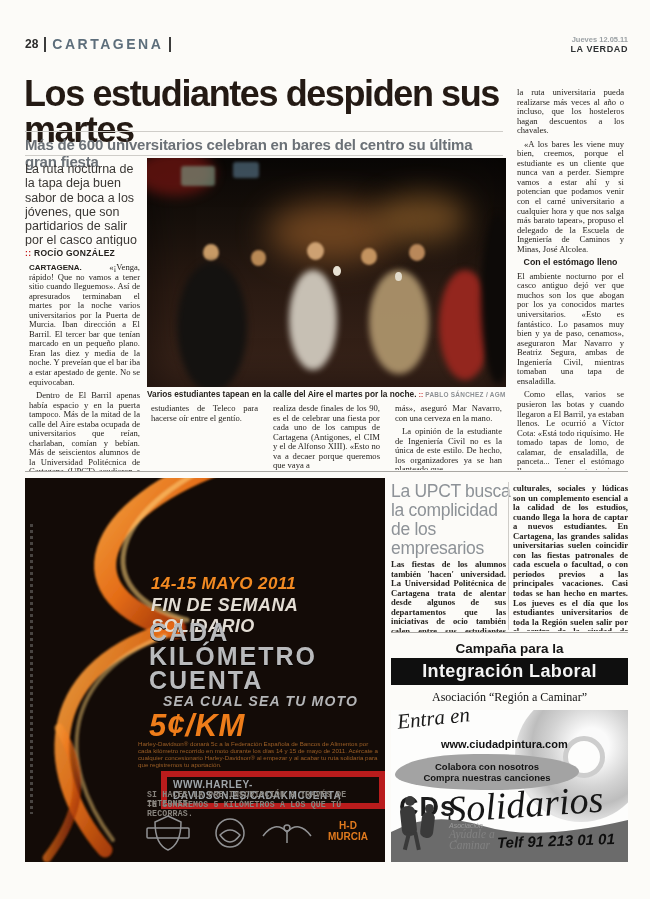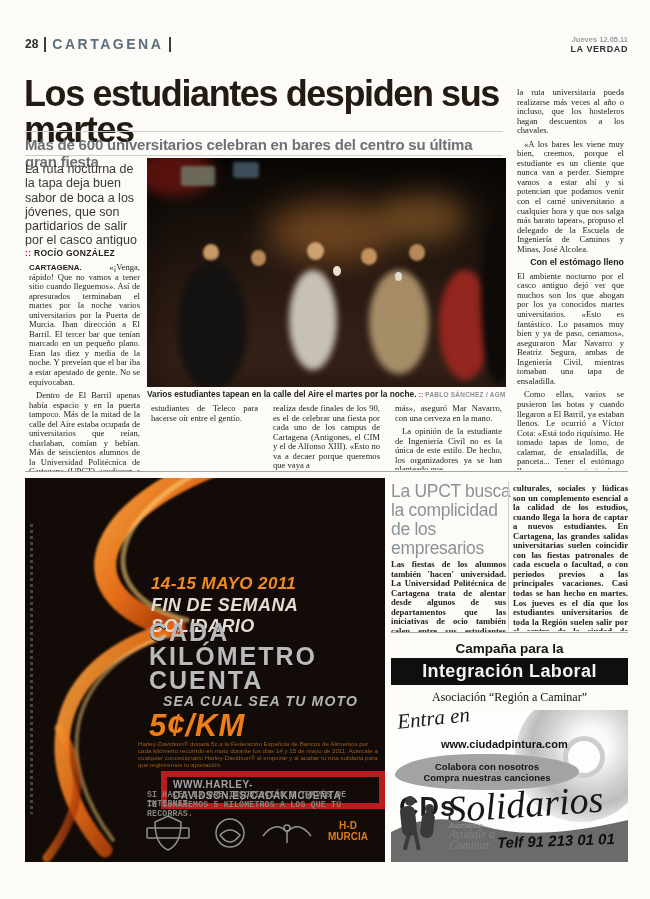--- a/index.html
+++ b/index.html
@@ -38,21 +38,21 @@
             text-align:justify;color:#26231f;overflow:hidden;}
   .body-col p{margin:4px;}
   .body-col p.ind{text-indent:7px;}
   .dl{font-family:"Liberation Sans",sans-serif;font-weight:700;font-size:8px;}
   #col1{left:25px;top:259px;width:119px;height:212px;}
   #col2{left:147px;top:400px;width:115px;height:70px;}
   #col3{left:269px;top:400px;width:115px;height:70px;}
   #col4{left:391px;top:400px;width:115px;height:70px;}
   #col5{left:513px;top:84px;width:115px;height:386px;}
   .crosshead{font-family:"Liberation Sans",sans-serif;font-weight:700;font-size:8.8px;
-             margin:3px 0 1px 0;color:#1f1c19;text-align:right;}
+             margin:3px 0 1px 0;color:#1f1c19;text-align:center;}
 
   
   #photo{left:147px;top:158px;width:359px;height:229px;overflow:hidden;
          background:linear-gradient(180deg,#0b0806 0%,#17100b 28%,#2a1a12 58%,#3a241a 100%);
          box-shadow:inset 0 0 40px rgba(0,0,0,.55);}
   .blob{position:absolute;border-radius:50%;}
   #caption{left:147px;top:389px;width:470px;font-family:"Liberation Sans",sans-serif;
            font-weight:700;font-size:8.3px;color:#26231f;}
   #caption .cred{font-size:6.4px;color:#8b8f93;letter-spacing:.3px;}
 

